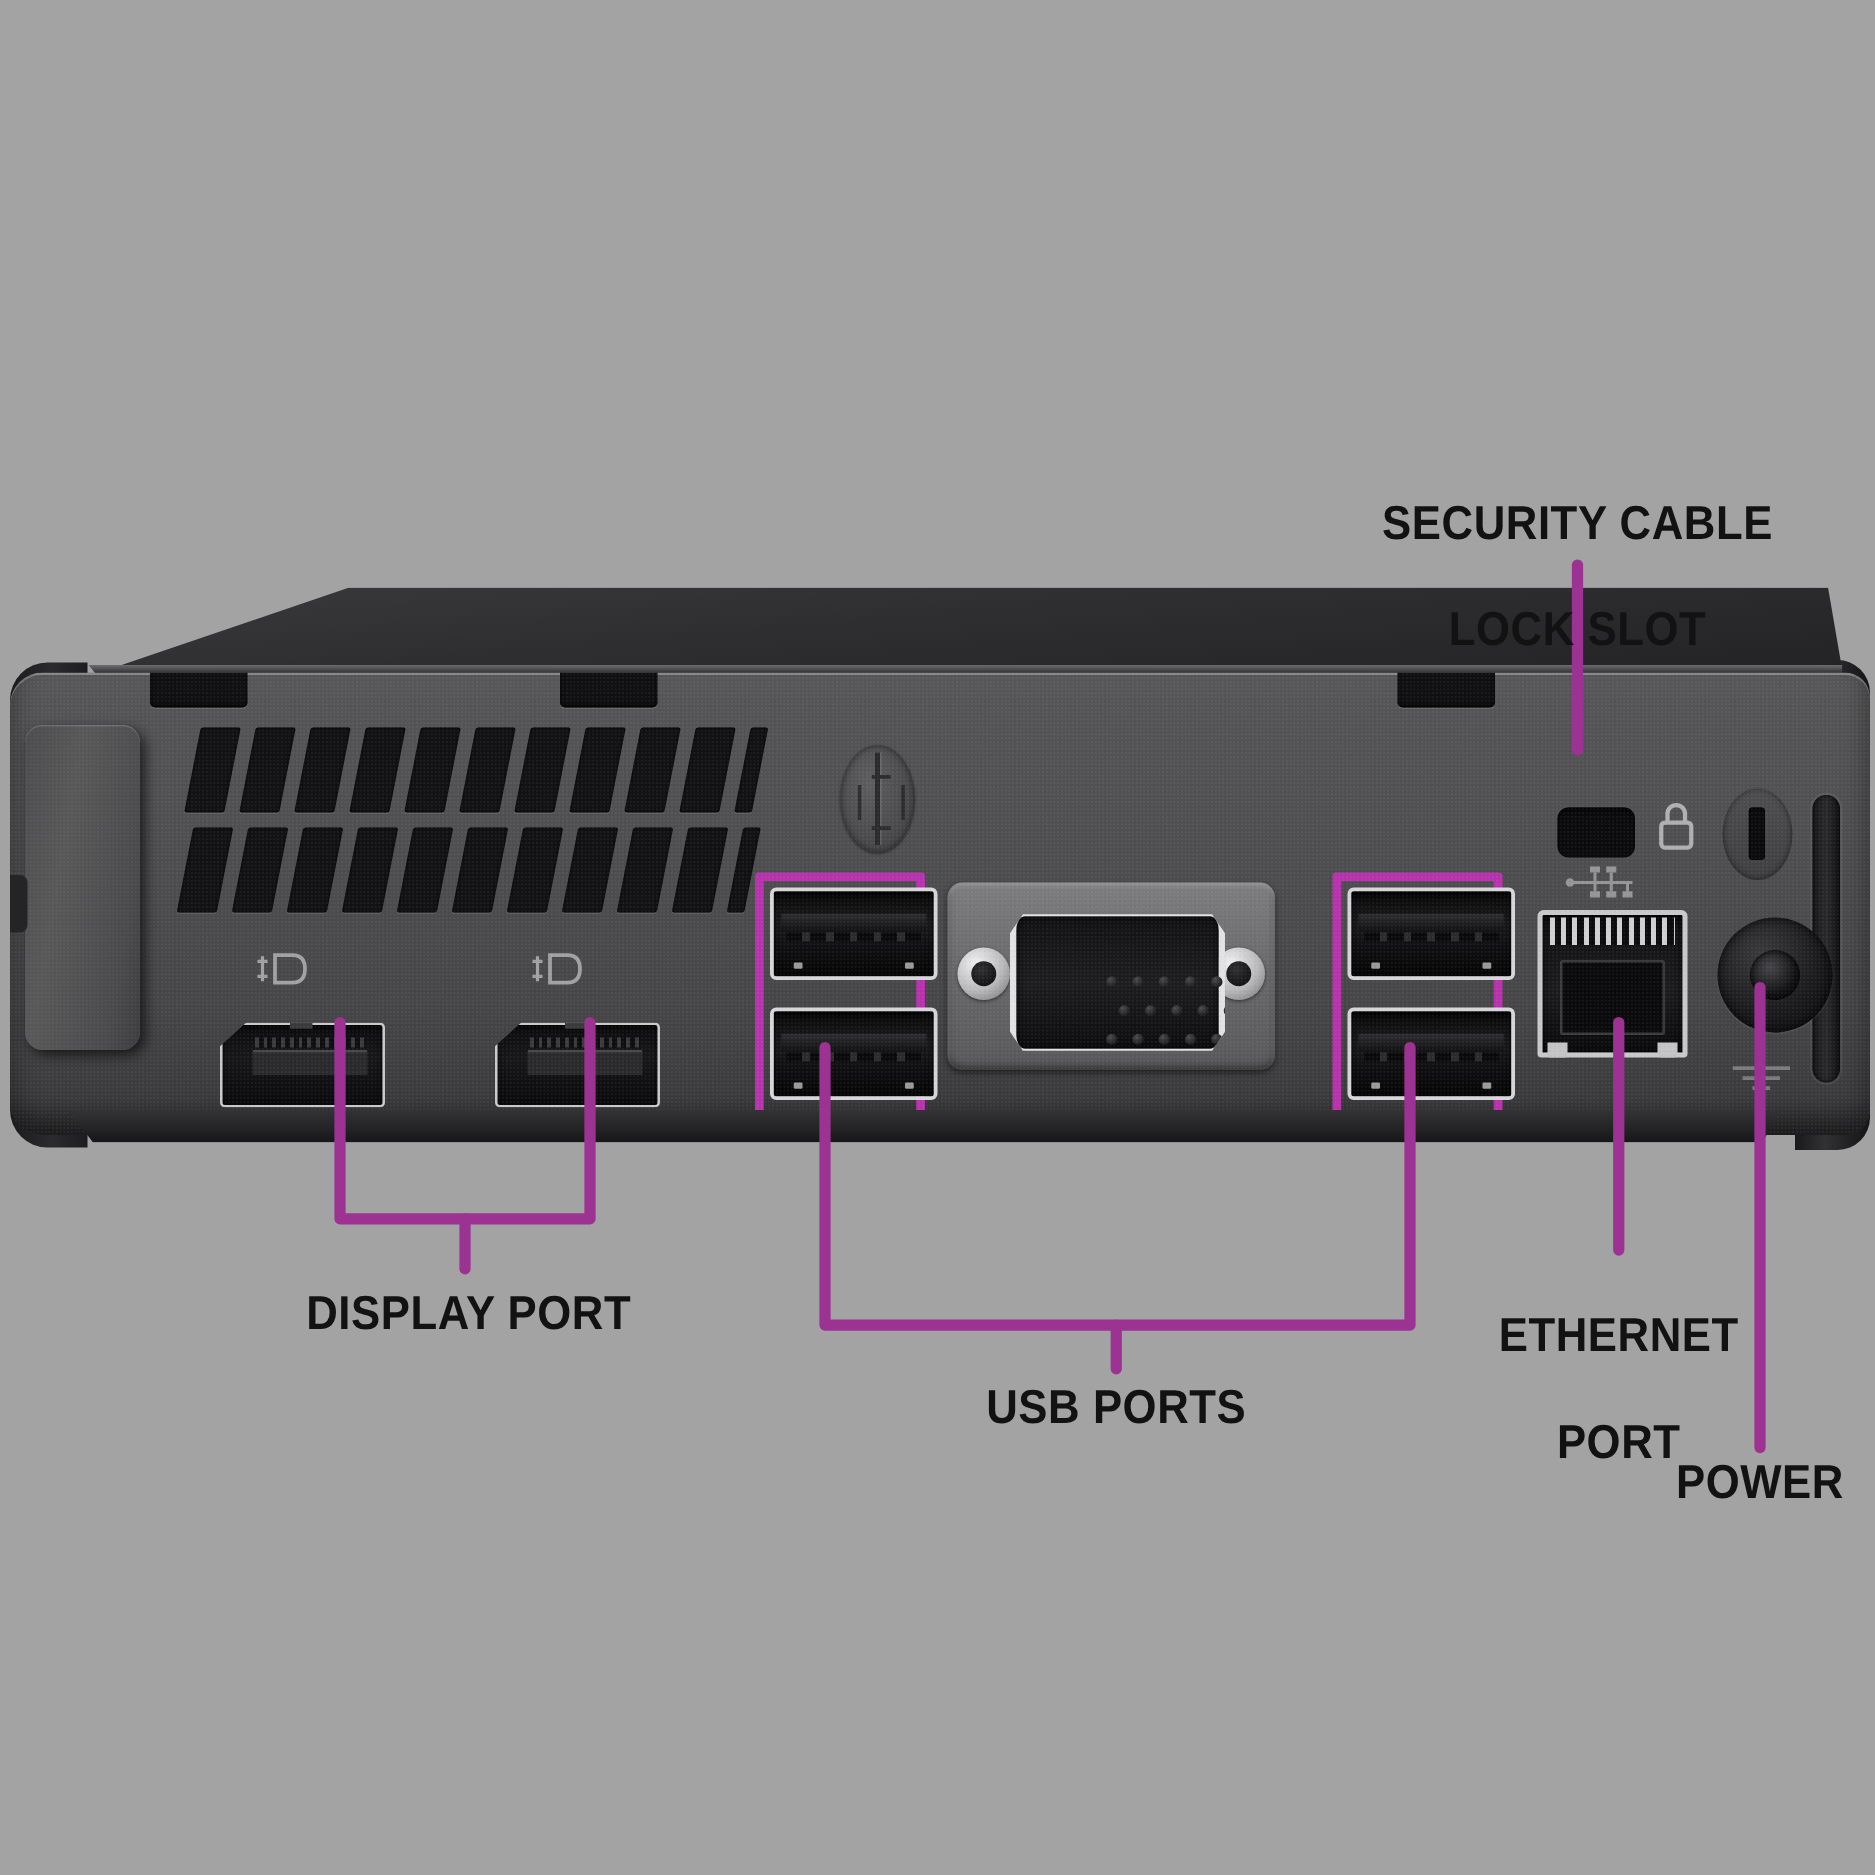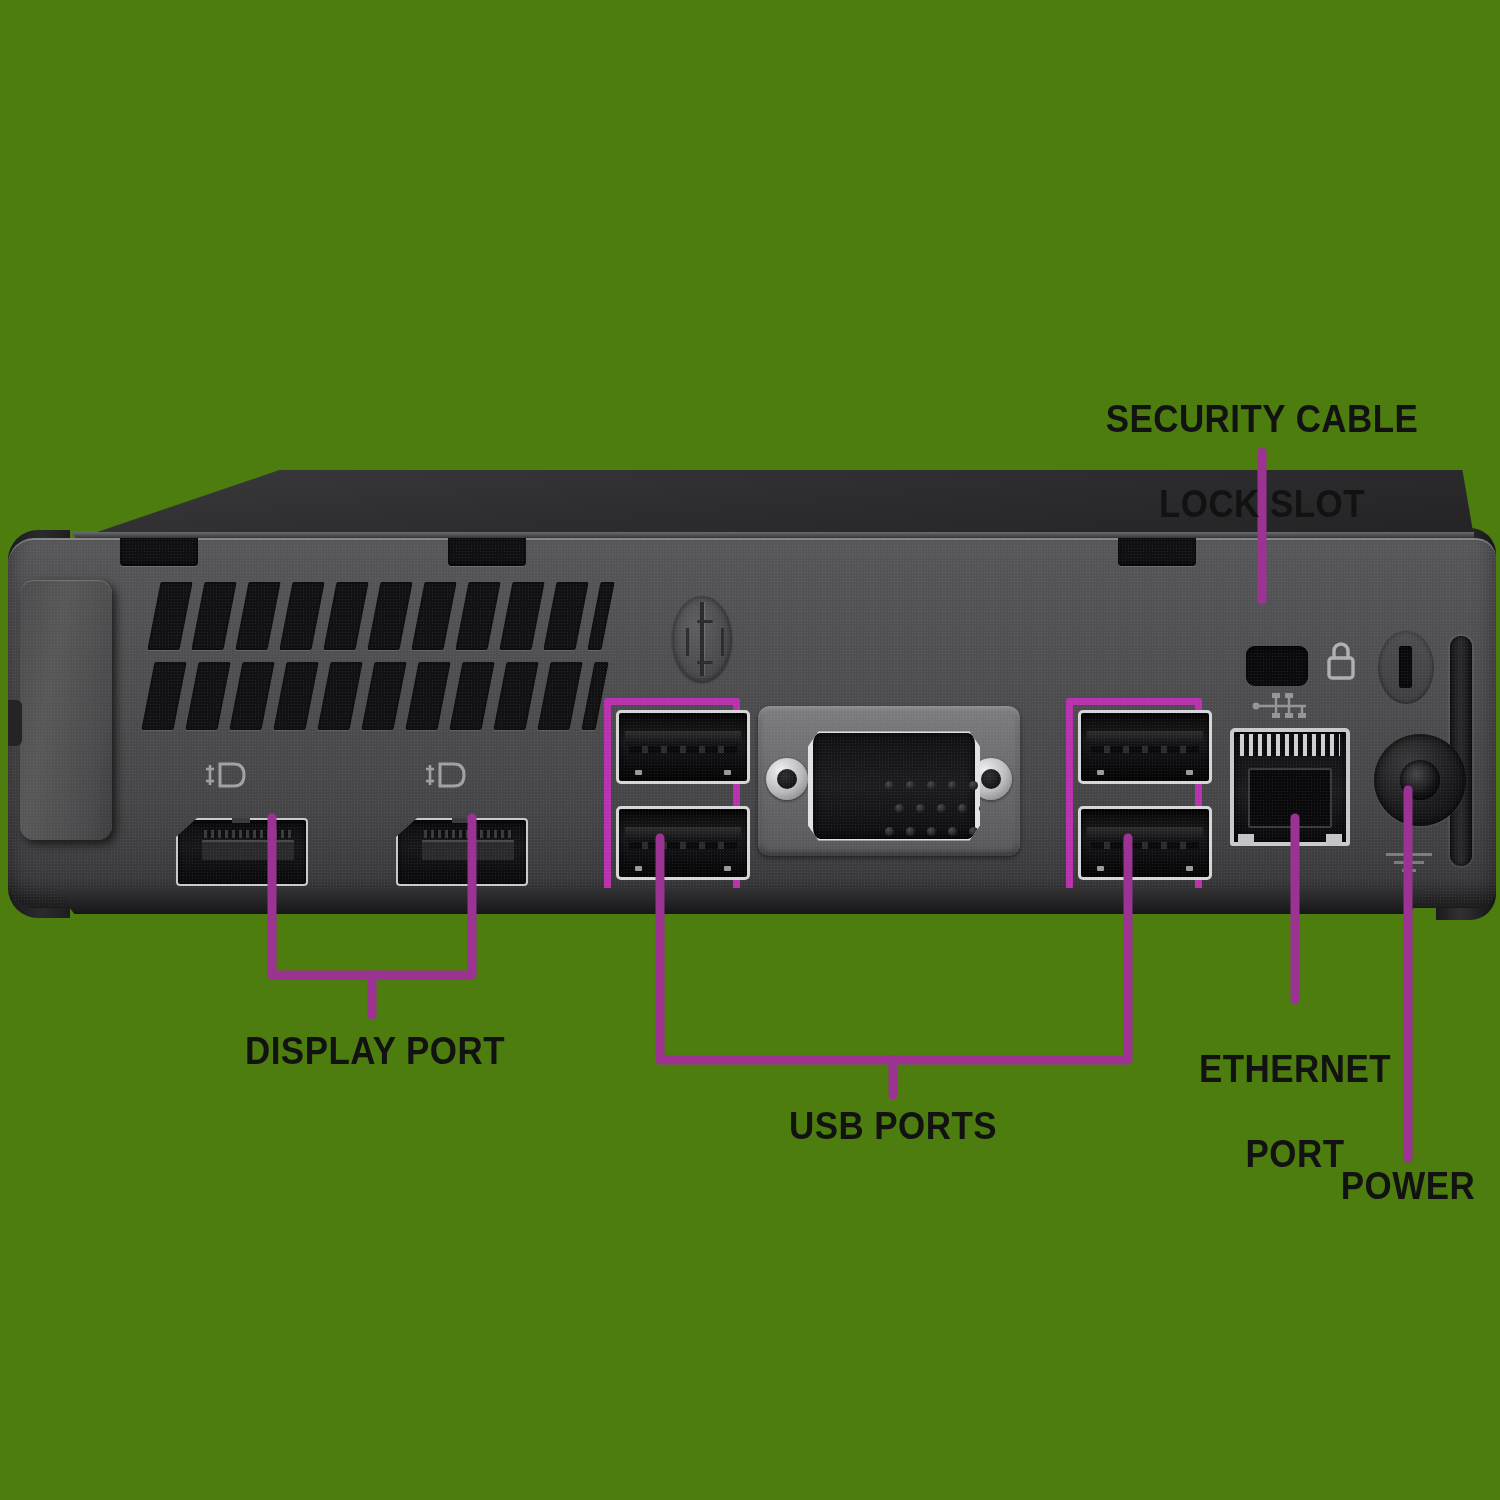--- a/index.html
+++ b/index.html
@@ -1,19 +1,19 @@
 <!DOCTYPE html>
 <html><head>
 <meta charset="utf-8">
 <style>
   html,body{margin:0;padding:0;background:#ffffff;}
   body{width:1500px;height:1500px;position:relative;overflow:hidden;
        font-family:"Liberation Sans","DejaVu Sans",sans-serif;}
 
-  #stage{position:absolute;inset:0;width:1500px;height:1500px;background:#4d7c0f;}
+  #stage{position:absolute;inset:0;width:1500px;height:1500px;background:#a3a3a3;}
 
   
   .callout-label{position:absolute;color:#121212;font-weight:bold;
       font-family:"Liberation Sans","DejaVu Sans",sans-serif;
       letter-spacing:0.5px;line-height:1.12;text-align:center;
       white-space:pre-line;transform:scaleX(.92);}
 
   
   #leaders{position:absolute;left:0;top:0;width:1500px;height:1500px;}
 

